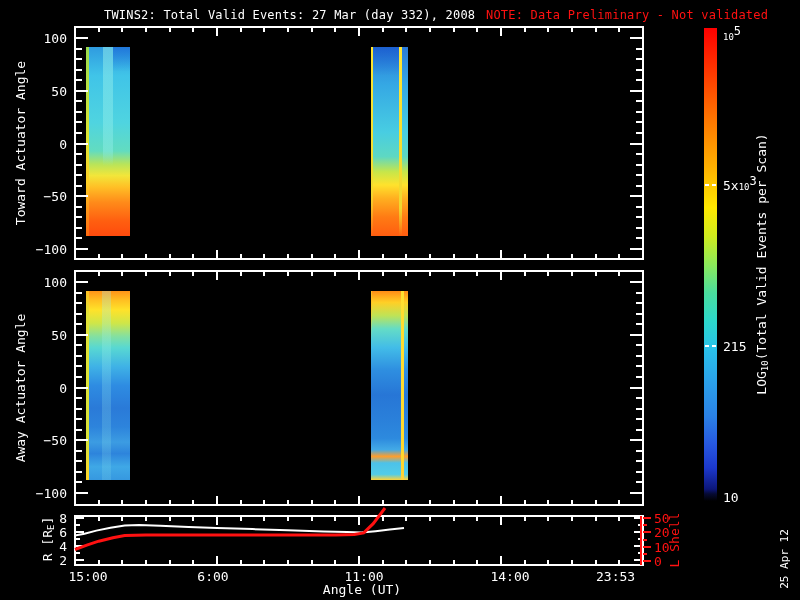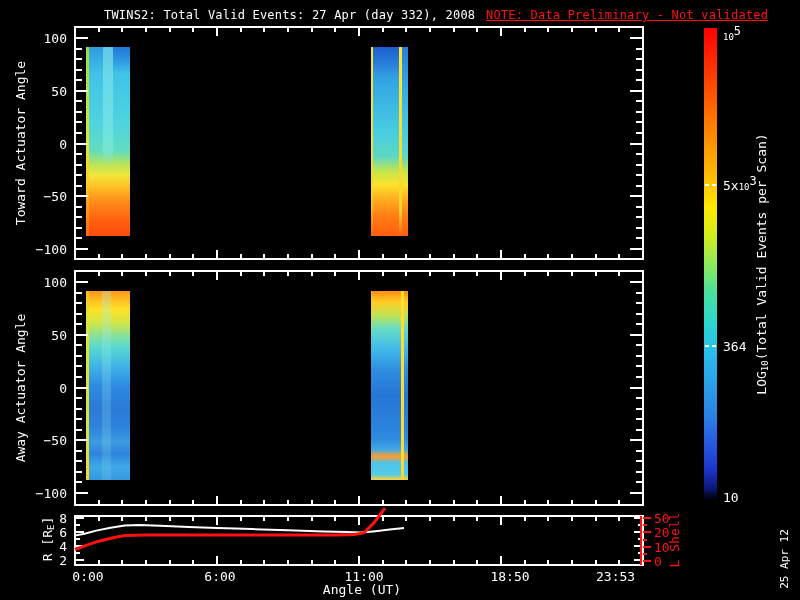--- a/index.html
+++ b/index.html
@@ -21,22 +21,22 @@
   .tick-label{position:absolute;font-size:13px;line-height:1;white-space:nowrap;}
   .b10{font-size:9px;}
   .exp{font-size:12px;position:relative;top:-5px;}
   .sub{font-size:9px;position:relative;top:2px;}
   svg{position:absolute;left:0;top:0;pointer-events:none;}
 </style>
 </head>
 <body>
 
 <div id="stage">
-  <span id="plot-title">TWINS2: Total Valid Events: 27 Apr (day 332), 2008</span>
-  <span id="plot-note" style="color:#ff1111;text-decoration:underline;">NOTE: Data Preliminary - Not validated</span>
+  <span id="plot-title">TWINS2: Total Valid Events: 27 Mar (day 332), 2008</span>
+  <span id="plot-note" style="color:#ff1111;">NOTE: Data Preliminary - Not validated</span>
 
   <div id="ylabel-toward" class="vlabel">Toward Actuator Angle</div>
   <div id="ylabel-away" class="vlabel">Away Actuator Angle</div>
 
   <div id="time-xlabel">Angle (UT)</div>
   <div id="date-stamp" class="vlabel">25 Apr 12</div>
 <div style="position: absolute; left: 85.65px; top: 47.495px; width: 44.2567px; height: 188.845px; background: linear-gradient(rgb(47, 155, 224) 0%, rgb(64, 196, 232) 15%, rgb(79, 212, 224) 40%, rgb(98, 220, 192) 55%, rgb(184, 228, 90) 62%, rgb(242, 230, 58) 68%, rgb(255, 192, 38) 74%, rgb(255, 140, 26) 82%, rgb(255, 95, 16) 92%, rgb(255, 74, 13) 100%);">
       <div style="position: absolute; left: 0%; width: 8%; top: 0px; height: 100%; background: linear-gradient(rgb(154, 220, 80) 0%, rgb(224, 230, 50) 50%, rgb(255, 208, 36) 72%, rgb(255, 154, 26) 85%, rgb(255, 106, 16) 100%);"></div>
       <div style="position: absolute; left: 40%; width: 22%; top: 0px; height: 100%; background: linear-gradient(rgba(150, 240, 235, 0.5) 0%, rgba(150, 240, 235, 0.4) 55%, rgba(150, 240, 235, 0) 63%, rgba(0, 0, 0, 0) 100%);"></div>
       <div style="position: absolute; left: 62%; width: 38%; top: 0px; height: 100%; background: linear-gradient(rgba(20, 90, 215, 0.55) 0%, rgba(20, 90, 215, 0) 13%, rgba(0, 0, 0, 0) 100%);"></div>
@@ -330,28 +330,28 @@
     <div class="tick-label" style="position: absolute; left: 654px; top: 532.333px; transform: translateY(-50%); color: rgb(255, 17, 17);">20</div>
     <div style="position: absolute; left: 643px; top: 524.167px; width: 4px; height: 2px; background: rgb(255, 17, 17);"></div>
     <div style="position: absolute; left: 643px; top: 517px; width: 8px; height: 2px; background: rgb(255, 17, 17);"></div>
     <div class="tick-label" style="position: absolute; left: 654px; top: 518px; transform: translateY(-50%); color: rgb(255, 17, 17);">50</div>
     <svg width="800" height="600">
       <polyline points="75.0,535.5 84.5,533.8 96.3,530.6 110.5,527.8 124.7,525.4 138.9,525.0 160.2,525.7 188.6,527.0 217.0,527.9 252.5,529.1 288.0,530.3 323.5,531.4 347.2,532.1 361.4,532.6 375.6,531.2 389.8,529.5 404.0,528.1" fill="none" stroke="#ffffff" stroke-width="2"></polyline>
       <polyline points="75.0,549.5 86.8,545.2 98.7,541.2 112.9,537.8 124.7,535.5 146.0,535.1 193.3,535.1 240.7,535.1 288.0,535.1 335.3,534.9 354.3,534.6 363.7,532.9 373.2,523.7 385.0,508.0" fill="none" stroke="#ff1111" stroke-width="3"></polyline>
     </svg>
     <div class="vlabel" style="position: absolute; left: 47px; top: 539px; font-size: 13px;">R [R<span class="sub">E</span>]</div>
     <div class="vlabel" style="position: absolute; left: 674px; top: 540px; color: rgb(255, 17, 17); font-size: 13px;">L Shell</div>
-    <div class="tick-label" style="position: absolute; left: 88px; top: 570px; transform: translateX(-50%);">0:00</div>
-    <div class="tick-label" style="position: absolute; left: 220px; top: 570px; transform: translateX(-50%);">6:00</div>
+    <div class="tick-label" style="position: absolute; left: 88px; top: 570px; transform: translateX(-50%);">15:00</div>
+    <div class="tick-label" style="position: absolute; left: 213px; top: 570px; transform: translateX(-50%);">6:00</div>
     <div class="tick-label" style="position: absolute; left: 364px; top: 570px; transform: translateX(-50%);">11:00</div>
-    <div class="tick-label" style="position: absolute; left: 510px; top: 570px; transform: translateX(-50%);">18:50</div>
+    <div class="tick-label" style="position: absolute; left: 510px; top: 570px; transform: translateX(-50%);">14:00</div>
     <div class="tick-label" style="position: absolute; left: 615.598px; top: 570px; transform: translateX(-50%);">23:53</div>
     <div style="position: absolute; left: 704px; top: 28px; width: 13px; height: 473px; background: linear-gradient(rgb(255, 0, 0) 0%, rgb(255, 60, 0) 10%, rgb(255, 122, 0) 20%, rgb(255, 180, 0) 30%, rgb(255, 232, 0) 38%, rgb(208, 236, 30) 44%, rgb(140, 234, 90) 50%, rgb(74, 222, 158) 56%, rgb(44, 216, 204) 62%, rgb(41, 192, 234) 68%, rgb(43, 160, 234) 75%, rgb(43, 130, 230) 82%, rgb(39, 88, 224) 88%, rgb(28, 56, 204) 93%, rgb(12, 22, 121) 97.5%, rgb(6, 10, 51) 98.5%, rgb(0, 0, 0) 100%);"></div>
     <div style="position: absolute; left: 705px; top: 184.036px; width: 4px; height: 2px; background: rgb(255, 255, 255);"></div>
     <div style="position: absolute; left: 712px; top: 184.036px; width: 4px; height: 2px; background: rgb(255, 255, 255);"></div>
     <div style="position: absolute; left: 705px; top: 344.856px; width: 4px; height: 2px; background: rgb(255, 255, 255);"></div>
     <div style="position: absolute; left: 712px; top: 344.856px; width: 4px; height: 2px; background: rgb(255, 255, 255);"></div>
     <div class="tick-label" style="position: absolute; left: 723px; top: 35.095px; transform: translateY(-50%);"><span class="b10">10</span><span class="exp">5</span></div>
     <div class="tick-label" style="position: absolute; left: 723px; top: 185.036px; transform: translateY(-50%);">5x<span class="b10">10</span><span class="exp">3</span></div>
-    <div class="tick-label" style="position: absolute; left: 723px; top: 345.856px; transform: translateY(-50%);">364</div>
+    <div class="tick-label" style="position: absolute; left: 723px; top: 345.856px; transform: translateY(-50%);">215</div>
     <div class="tick-label" style="position: absolute; left: 723px; top: 497.216px; transform: translateY(-50%);">10</div>
     <div class="vlabel" style="position: absolute; left: 761px; top: 264px; font-size: 13px;">LOG<span class="sub">10</span>(Total Valid Events per Scan)</div>
   </div>
 
 </body></html>

